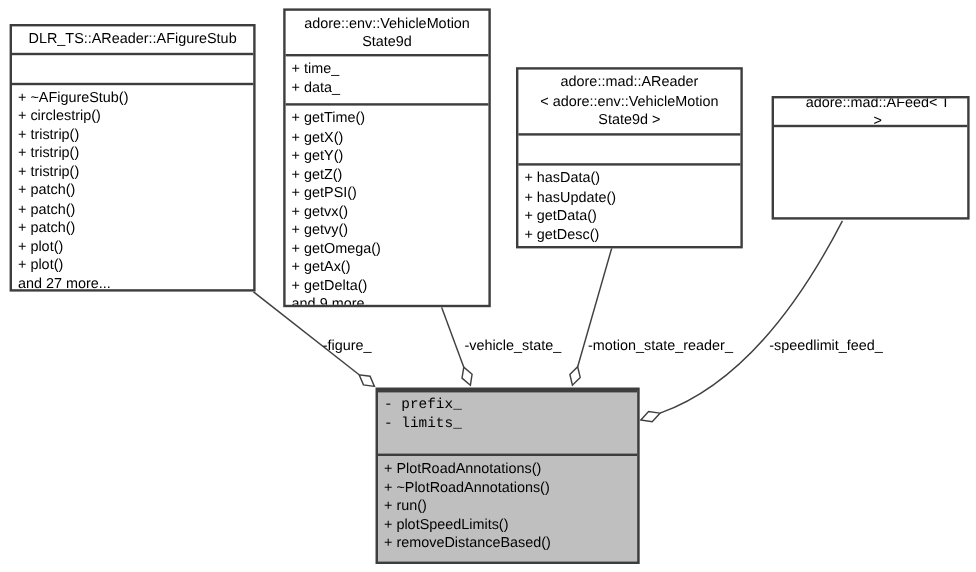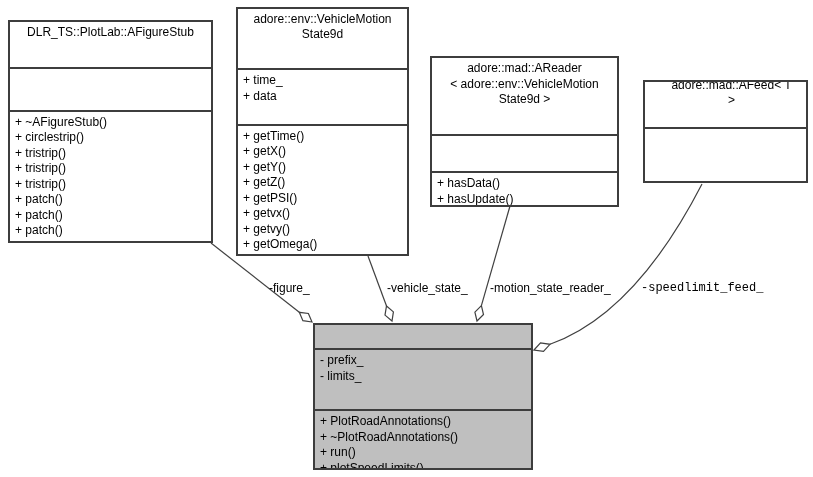--- a/index.html
+++ b/index.html
@@ -45,21 +45,20 @@
     padding: 1px 12px;
     overflow: hidden;
   }
   .uml-compartment {
     box-sizing: border-box;
     border-top: 2px solid #3d3d3d;
     padding: 3px 5px 0 5px;
     white-space: pre-line;
     overflow: hidden;
     text-align: left;
-    margin-top: 23px;
   }
   .uml-methods {
     flex: 1 1 auto;
   }
   .edge-label {
     position: absolute;
     font-size: 12px;
     line-height: 14px;
     white-space: nowrap;
     color: #000000;
@@ -79,21 +78,21 @@
     <polygon points="392,321 385,315.1 386.5,306 393.4,311.9" fill="#ffffff" stroke="#404040" stroke-width="1.2"></polygon>
 
     <path d="M510,206 L481.4,305.6" fill="none" stroke="#404040" stroke-width="1.2"></path>
     <polygon points="477,321 474.9,312.1 481.4,305.6 483.5,314.5" fill="#ffffff" stroke="#404040" stroke-width="1.2"></polygon>
 
     <path d="M702,184 Q635,314 550,344.3" fill="none" stroke="#404040" stroke-width="1.2"></path>
     <polygon points="534,350 540.5,342.9 550,344.3 543.5,351.4" fill="#ffffff" stroke="#404040" stroke-width="1.2"></polygon>
   </svg>
 
   <div class="uml-class" style="left:8px; top:20px; width:205px; height:223px;">
-    <div class="uml-title" style="height:22px;">DLR_TS::PlotLab::AFigureStub</div>
+    <div class="uml-title" style="height:22px;">DLR_TS::AReader::AFigureStub</div>
     <div class="uml-compartment" style="height:25px;"></div>
     <div class="uml-compartment uml-methods">+ ~AFigureStub()
 + circlestrip()
 + tristrip()
 + tristrip()
 + tristrip()
 + patch()
 + patch()
 + patch()
 + plot()
@@ -109,47 +108,47 @@
     <div class="uml-compartment uml-methods">+ getTime()
 + getX()
 + getY()
 + getZ()
 + getPSI()
 + getvx()
 + getvy()
 + getOmega()
 + getAx()
 + getDelta()
-and 18 more...</div>
+and 9 more...</div>
   </div>
 
   <div class="uml-class" style="left:430px; top:56px; width:189px; height:151px;">
     <div class="uml-title" style="height:53px;">adore::mad::AReader
 &lt; adore::env::VehicleMotion
 State9d &gt;</div>
     <div class="uml-compartment" style="height:25px;"></div>
     <div class="uml-compartment uml-methods">+ hasData()
 + hasUpdate()
 + getData()
 + getDesc()</div>
   </div>
 
   <div class="uml-class" style="left:643px; top:80px; width:165px; height:103px;">
     <div class="uml-title" style="height:22px;margin-left:12px;">adore::mad::AFeed&lt; T &gt;</div>
     <div class="uml-compartment" style="height:25px;"></div>
   </div>
 
   <div class="uml-class highlight" style="left:313px; top:323px; width:220px; height:147px;">
-    <div class="uml-compartment" style="height:53px;">- prefix_
+    <div class="uml-compartment" style="height:53px;font-family:Liberation Mono, monospace;">- prefix_
 - limits_</div>
     <div class="uml-compartment uml-methods">+ PlotRoadAnnotations()
 + ~PlotRoadAnnotations()
 + run()
 + plotSpeedLimits()
 + removeDistanceBased()</div>
   </div>
 
   <div class="edge-label" style="left:269px; top:281px;">-figure_</div>
   <div class="edge-label" style="left:387px; top:281px;">-vehicle_state_</div>
   <div class="edge-label" style="left:490px; top:281px;">-motion_state_reader_</div>
-  <div class="edge-label" style="left:641px; top:281px;font-family:Liberation Mono, monospace;">-speedlimit_feed_</div>
+  <div class="edge-label" style="left:641px; top:281px;">-speedlimit_feed_</div>
 
 </div>
 
 </body></html>

